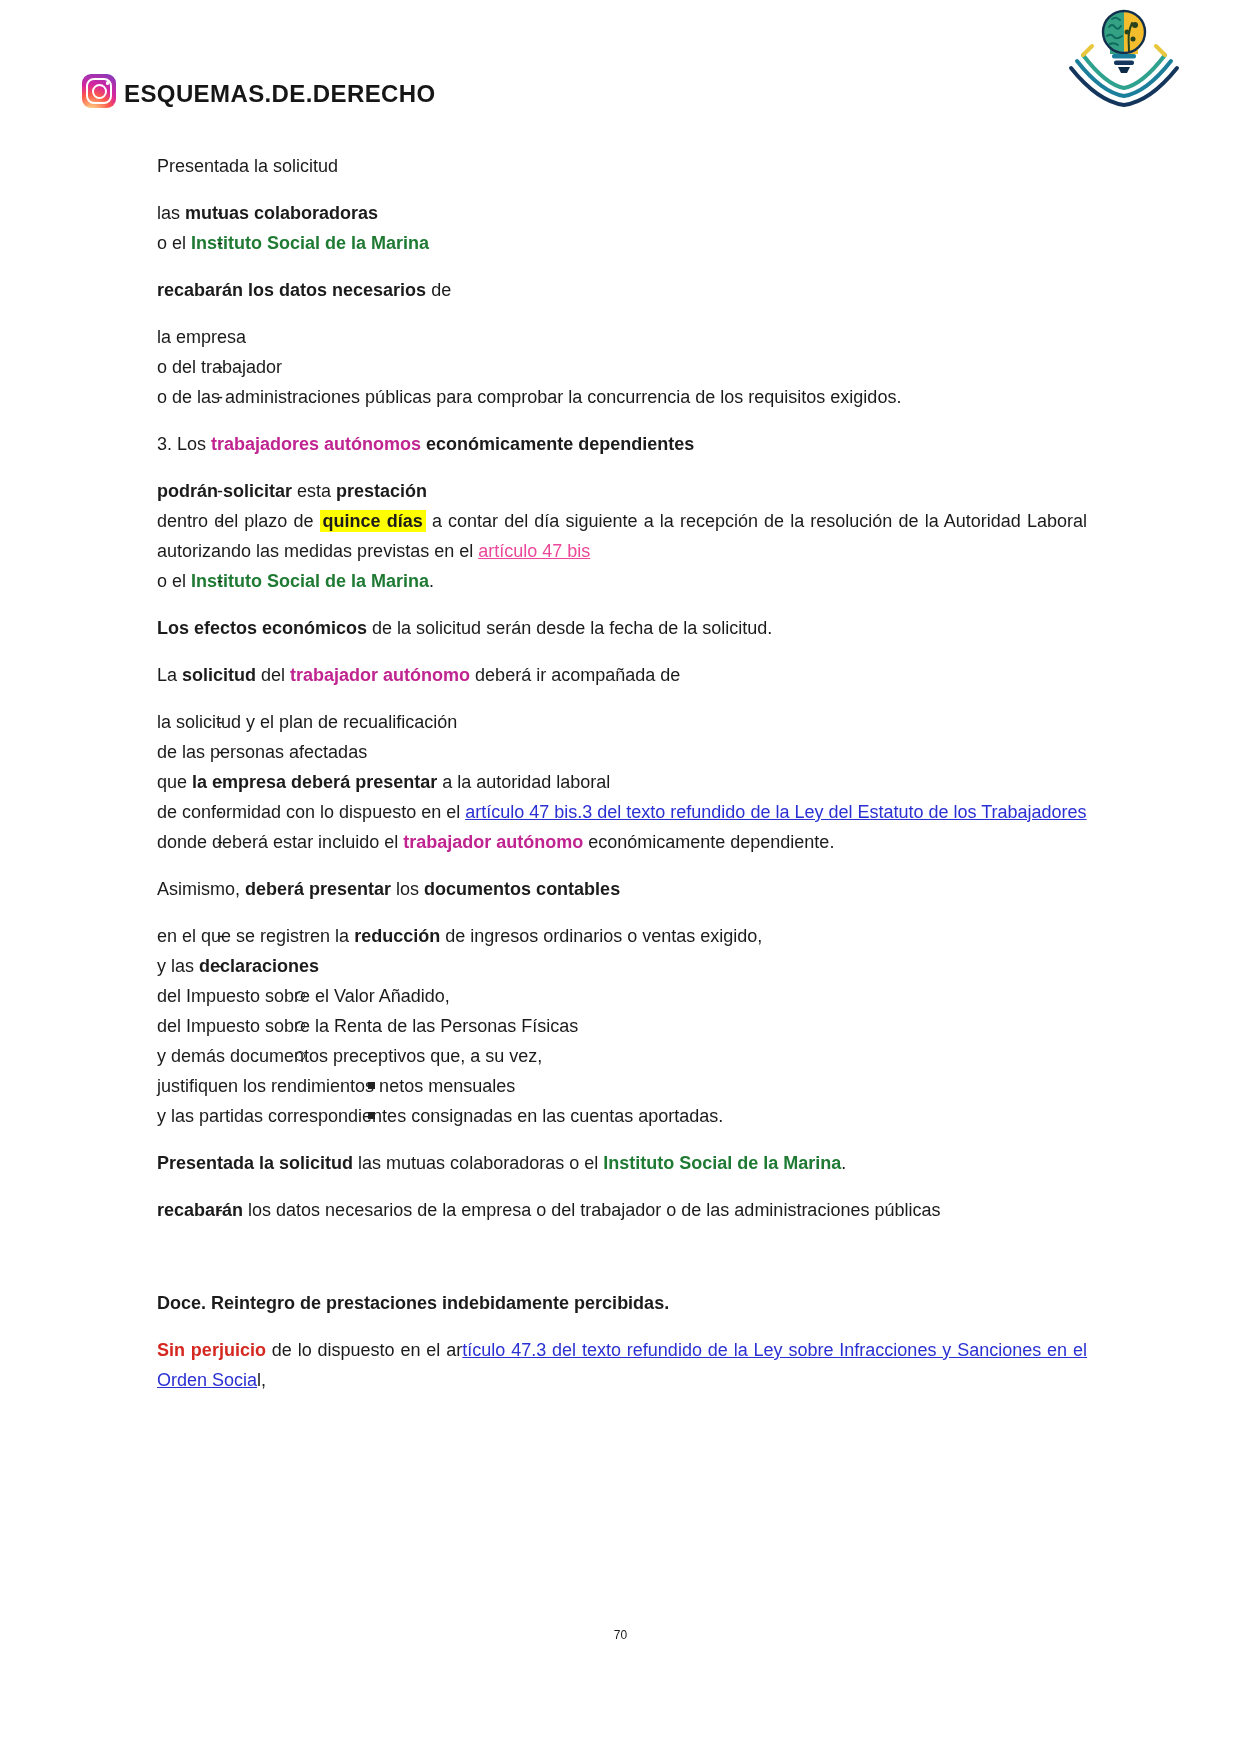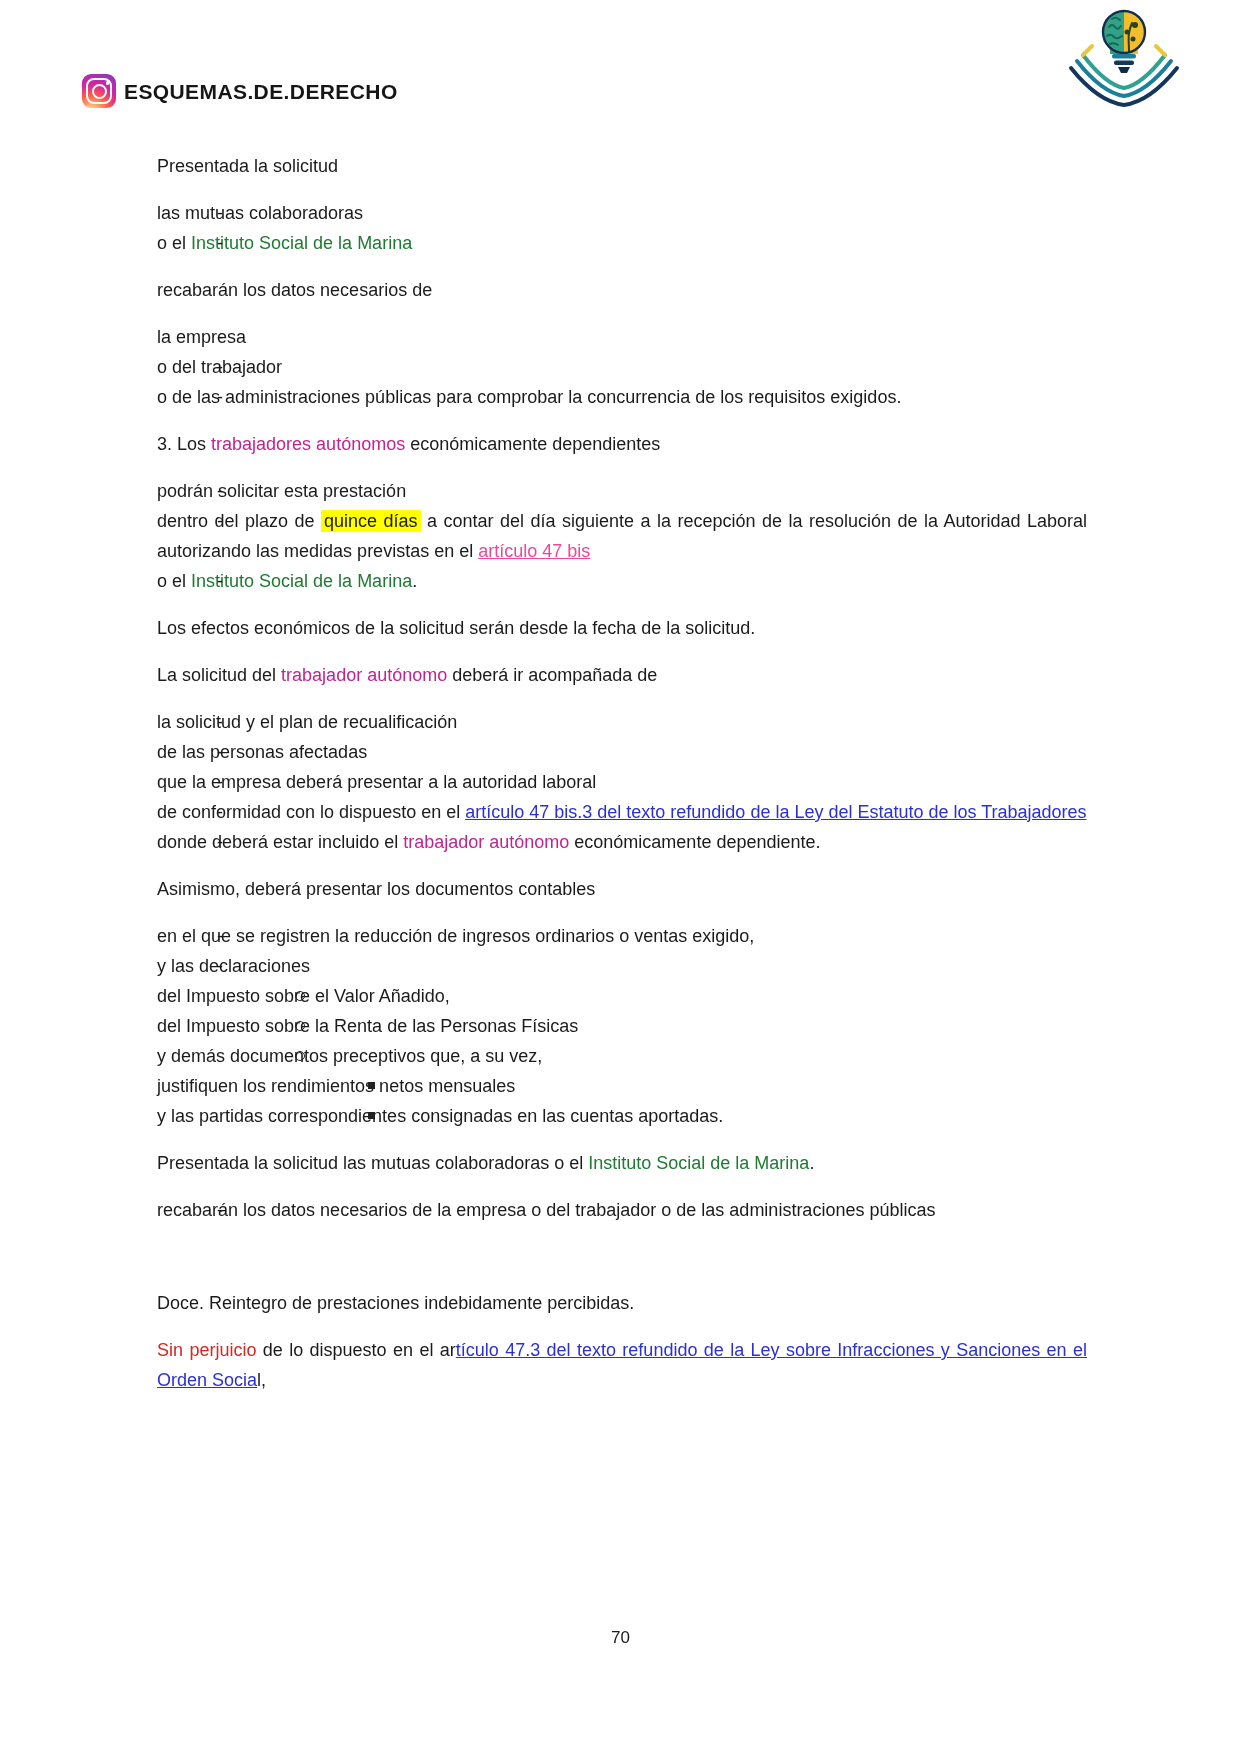--- a/index.html
+++ b/index.html
@@ -15,21 +15,21 @@
   .ig-icon::before {
     content:""; position:absolute; left:4px; top:4px; right:4px; bottom:4px;
     border:2.5px solid #fff; border-radius:8px;
   }
   .ig-icon::after {
     content:""; position:absolute; left:50%; top:50%; width:11px; height:11px;
     margin:-7.5px 0 0 -7.5px; border:2.5px solid #fff; border-radius:50%;
   }
   .ig-dot { position:absolute; right:7px; top:7px; width:3.5px; height:3.5px; background:#fff; border-radius:50%; }
   .brand {
-    position:absolute; left:124px; top:80px; font-size:21px; font-weight:bold;
+    position:absolute; left:124px; top:80px; font-size:24px; font-weight:bold;
     letter-spacing:0.4px; color:#161616; white-space:nowrap;
   }
   .corner-logo { position:absolute; left:1061px; top:6px; width:126px; height:114px; }
   
   .content {
     position:absolute; left:157px; top:151px; width:930px;
     font-size:18px; line-height:30px; text-align:justify;
   }
   .content p, .content .li1, .content .li2, .content .li3 { margin:0; padding:0; }
   .content > p, .content > .list { margin:0 0 17px 0; }
@@ -38,27 +38,27 @@
   .li2 { position:relative; padding-left:168px; }
   .li2::before {
     content:""; position:absolute; left:138px; top:10px; width:8px; height:8px;
     border:1.6px solid #222; border-radius:50%;
   }
   .li3 { position:relative; padding-left:238px; }
   .li3::before {
     content:""; position:absolute; left:211px; top:11px; width:7px; height:7px; background:#222;
   }
   .spacer { height:46px; }
-  .b { font-weight:normal;margin-top:44px; }
+  .b { font-weight:bold;margin-top:44px; }
   .u { }
   .hl { padding:1px 3px; }
   a.link { text-decoration:underline; cursor:pointer; }
   
   .page-number {
-    position:absolute; left:0; top:1628px; width:1241px; text-align:center; font-size:17px;
+    position:absolute; left:0; top:1628px; width:1241px; text-align:center; font-size:12px;
   }
 </style>
 </head>
 <body>
 
 <header>
   <span class="ig-icon">
       <span class="ig-dot"></span>
     </span>
   <div class="brand">ESQUEMAS.DE.DERECHO</div>

